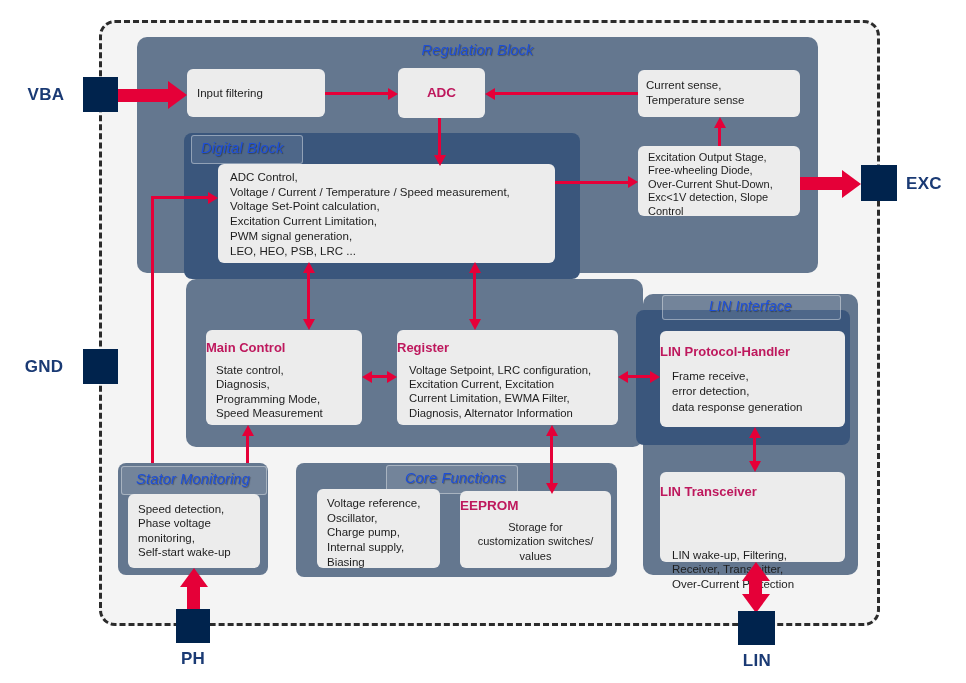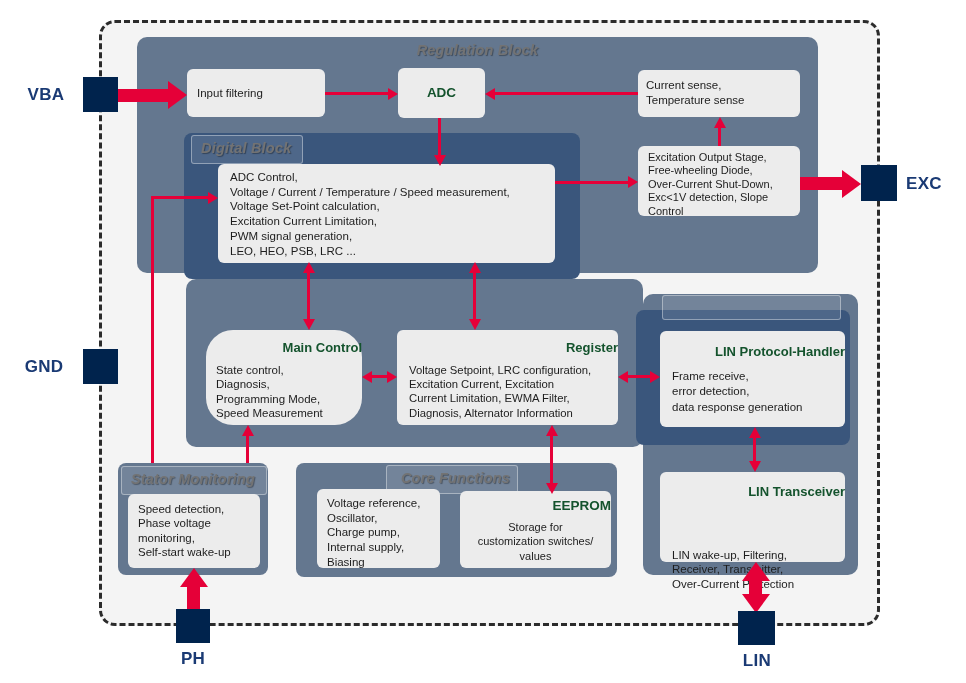--- a/index.html
+++ b/index.html
@@ -26,37 +26,37 @@
     border:3px dashed #2b2b2b;border-radius:16px;
   }
   
   .panel{position:absolute;}
   .slate{background:var(--slate);}
   .navyp{background:var(--navy);}
   .r10{border-radius:10px;}
   .r8{border-radius:8px;}
   
   .sec-title{
-    position:absolute;color:#737373;font-weight:bold;font-style:italic;
+    position:absolute;color:#1d4ed8;font-weight:normal;font-style:italic;
     font-size:14.5px;letter-spacing:.2px;
     text-shadow:1px 1px 1px rgba(0,0,0,.35);
     white-space:nowrap;
   }
   .tab{
     position:absolute;background:rgba(255,255,255,.10);
     border:1px solid rgba(255,255,255,.38);border-radius:3px;
   }
   .center{text-align:center;}
   
   .box{
     position:absolute;background:var(--box);border-radius:6px;
     color:var(--ink);font-size:11.5px;line-height:1.27;
     box-sizing:border-box;
   }
-  .box-title{font-weight:bold;font-size:13px;text-align:right;color:#14532d;}
+  .box-title{font-weight:bold;font-size:13px;text-align:left;color:#be185d;}
   .pre{white-space:pre-line;}
   
   .sh{position:absolute;background:var(--red);}
   .ah{position:absolute;width:0;height:0;}
   .ah.r{border-top:6px solid transparent;border-bottom:6px solid transparent;border-left:10px solid var(--red);}
   .ah.l{border-top:6px solid transparent;border-bottom:6px solid transparent;border-right:10px solid var(--red);}
   .ah.u{border-left:6px solid transparent;border-right:6px solid transparent;border-bottom:11px solid var(--red);}
   .ah.d{border-left:6px solid transparent;border-right:6px solid transparent;border-top:11px solid var(--red);}
   .ah.tr{border-top:14px solid transparent;border-bottom:14px solid transparent;border-left:19px solid var(--red);}
   .ah.tu{border-left:14px solid transparent;border-right:14px solid transparent;border-bottom:19px solid var(--red);}
@@ -84,20 +84,21 @@
 
   <div class="panel navyp r8" style="left:184px;top:133px;width:396px;height:146px;"></div>
   <div class="panel navyp r8" style="left:636px;top:310px;width:214px;height:135px;"></div>
 
   <div class="sec-title center" style="left:137px;top:42px;width:681px;">Regulation Block</div>
 
   <div class="tab" style="left:191px;top:135px;width:110px;height:27px;"></div>
   <div class="sec-title" style="left:201px;top:140px;">Digital Block</div>
 
   <div class="tab" style="left:662px;top:295px;width:177px;height:23px;"></div>
+  <div class="sec-title center" style="left:662px;top:298px;width:177px;font-size:14px;">LIN Interface</div>
 
   <div class="tab" style="left:121px;top:466px;width:144px;height:27px;"></div>
   <div class="sec-title center" style="left:121px;top:471px;width:144px;">Stator Monitoring</div>
 
   <div class="tab" style="left:386px;top:465px;width:130px;height:27px;"></div>
   <div class="sec-title center" style="left:386px;top:470px;width:139px;">Core Functions</div>
 
   <div class="box" style="left:187px;top:69px;width:138px;height:48px;display:flex;align-items:center;padding-left:10px;">
     <span>Input filtering</span>
   </div>
@@ -115,21 +116,21 @@
 Excitation Current Limitation,
 PWM signal generation,
 LEO, HEO, PSB, LRC ...</div>
 
   <div class="box pre" style="left:638px;top:146px;width:162px;height:70px;padding:5px 10px;font-size:11px;line-height:1.22;">Excitation Output Stage,
 Free-wheeling Diode,
 Over-Current Shut-Down,
 Exc&lt;1V detection, Slope
 Control</div>
 
-  <div class="box" style="left:206px;top:330px;width:156px;height:95px;border-radius:27px;">
+  <div class="box" style="left:206px;top:330px;width:156px;height:95px;">
     <div class="box-title" style="margin-top:10px;">Main Control</div>
     <div class="pre" style="padding:6px 8px 0 10px;">State control,
 Diagnosis,
 Programming Mode,
 Speed Measurement</div>
   </div>
 
   <div class="box" style="left:397px;top:330px;width:221px;height:95px;">
     <div class="box-title" style="margin-top:10px;">Register</div>
     <div class="pre" style="padding:6px 10px 0 12px;font-size:11.3px;">Voltage Setpoint, LRC configuration,

